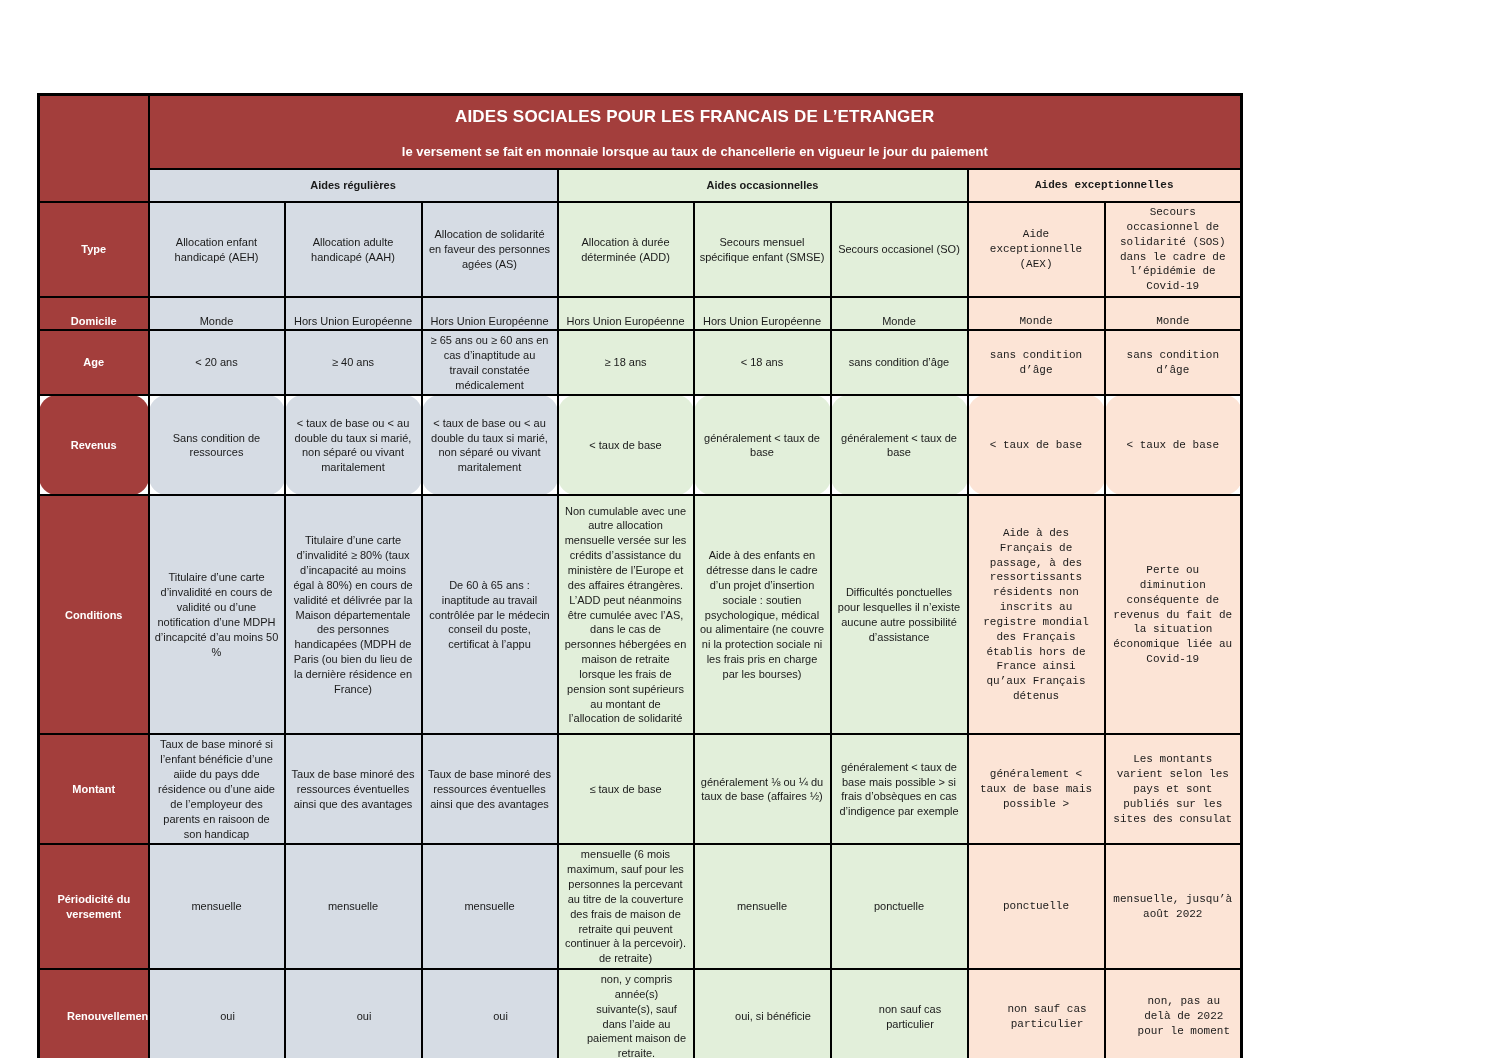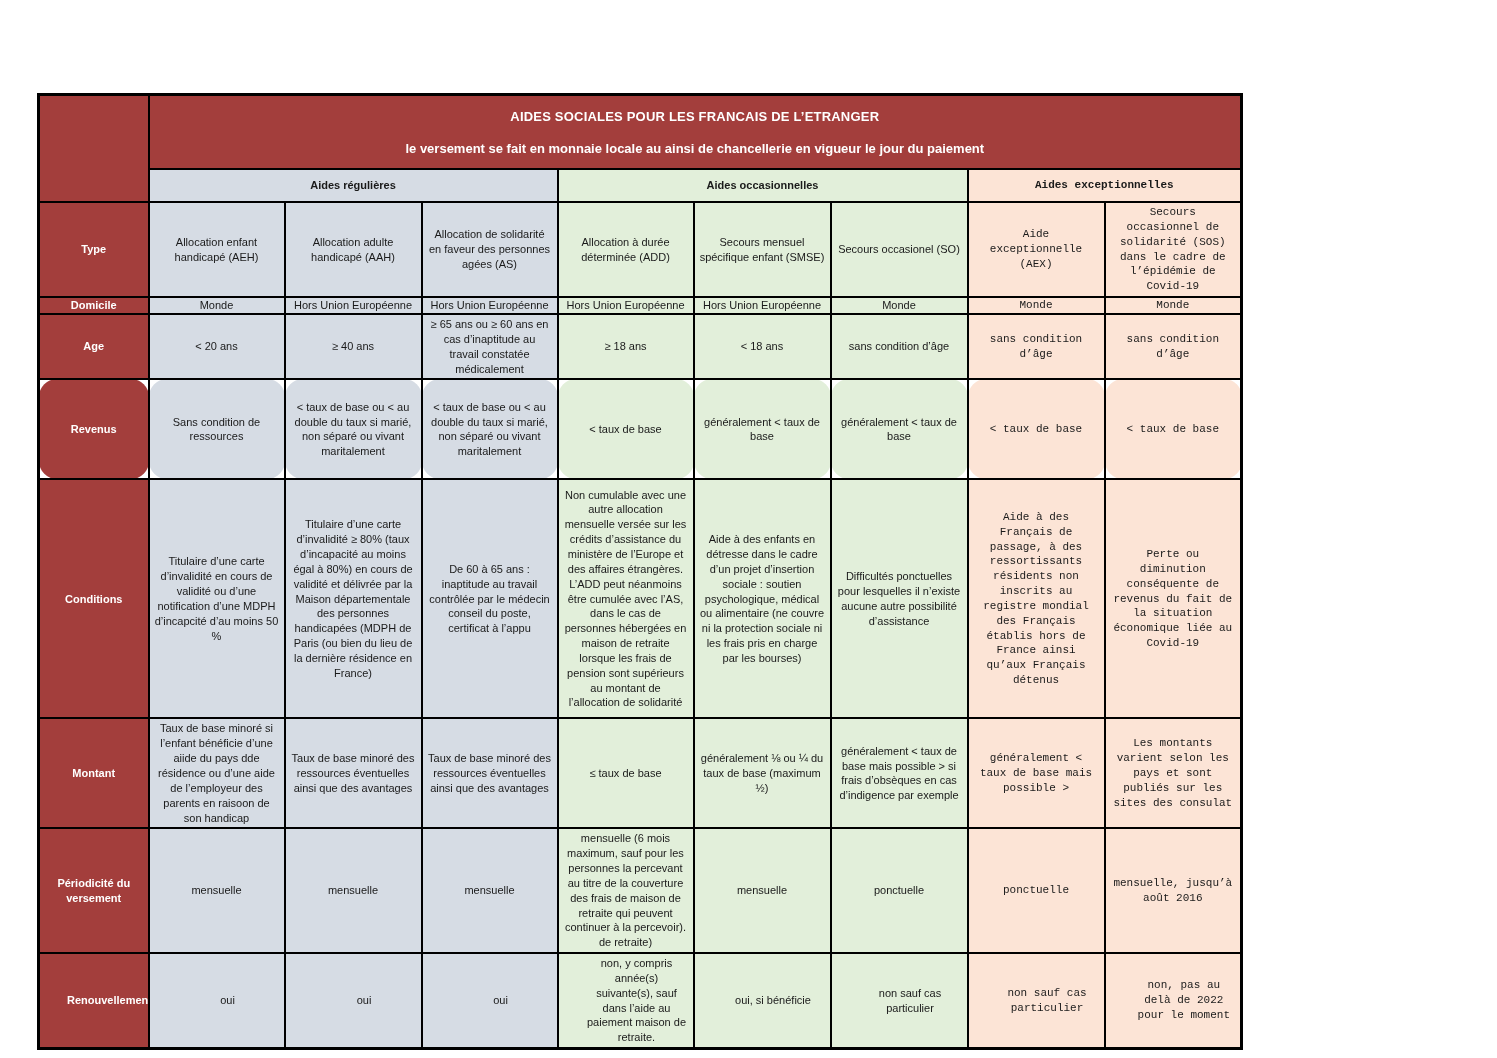--- a/index.html
+++ b/index.html
@@ -37,34 +37,34 @@
     overflow: hidden;
   }
   
   td.corner, td.title-cell, td.rh {
     background: var(--red, #A33E3C);
     color: #ffffff;
     font-weight: bold;
   }
   td.corner { border-right: 0; border-bottom: 0; }
   td.title-cell { border-left: 0; border-bottom: 0; }
-  .title { font-size: 13px; font-weight: bold; letter-spacing: .2px; padding-top: 6px; }
+  .title { font-size: 17px; font-weight: bold; letter-spacing: .2px; padding-top: 6px; }
   .subtitle { font-size: 13px; font-weight: bold; margin-top: 14px; padding-bottom: 4px; }
   td.rh { font-size: 11.5px; }
   
   td.g1 { background: var(--g1, #D6DCE4); }
   td.g2 { background: var(--g2, #E2EFDA); }
   td.g3 { background: var(--g3, #FCE4D6); font-family: Liberation Mono, monospace; }
   td.gh { font-weight: bold; font-size: 12px; height: 27px; margin-top: 16px; }
   
   td.gs { border-left: 3px solid #000; }
   
   tr.h-title  > td { height: 68px; }
   tr.h-type   > td { height: 56px; }
-  tr.h-dom    > td { height: 15px; padding-top: 0; padding-bottom: 0; }
+  tr.h-dom    > td { height: 15px; padding-top: 16px; padding-bottom: 0; }
   tr.h-age    > td { height: 54px; margin-top: 8px; }
   tr.h-rev    > td { height: 94px; border-radius: 18px; }
   tr.h-cond   > td { height: 233px; }
   tr.h-mont   > td { height: 100px; }
   tr.h-per    > td { height: 115px; }
   tr.h-ren    > td { height: 62px; padding-left: 27px; }
 </style>
 </head>
 <body>
 
@@ -81,21 +81,21 @@
           <col style="width:137px">
         <col style="width:137px">
           <col style="width:137px">
       </colgroup>
 
       <tbody>
           <tr class="h-title">
         <td class="corner" rowspan="2"></td>
         <td class="title-cell" colspan="8">
           <div class="title">AIDES SOCIALES POUR LES FRANCAIS DE L’ETRANGER</div>
-          <div class="subtitle">le versement se fait en monnaie locale au ainsi de chancellerie en vigueur le jour du paiement</div>
+          <div class="subtitle">le versement se fait en monnaie lorsque au taux de chancellerie en vigueur le jour du paiement</div>
         </td>
       </tr>
 
       <tr>
         <td class="gh g1" colspan="3">Aides régulières</td>
         <td class="gh g2 gs" colspan="3">Aides occasionnelles</td>
         <td class="gh g3 gs" colspan="2">Aides exceptionnelles</td>
       </tr>
 
       <tr class="h-type">
@@ -157,36 +157,36 @@
         <td class="g3 gs">Aide à des Français de passage, à des ressortissants résidents non inscrits au registre mondial des Français établis hors de France ainsi qu’aux Français détenus</td>
         <td class="g3">Perte ou diminution conséquente de revenus du fait de la situation économique liée au Covid-19</td>
       </tr>
 
       <tr class="h-mont">
         <td class="rh">Montant</td>
         <td class="g1">Taux de base minoré si l’enfant bénéficie d’une aiide du pays dde résidence ou d’une aide de l’employeur des parents en raisoon de son handicap</td>
         <td class="g1">Taux de base minoré des ressources éventuelles ainsi que des avantages</td>
         <td class="g1">Taux de base minoré des ressources éventuelles ainsi que des avantages</td>
         <td class="g2 gs">≤ taux de base</td>
-        <td class="g2">généralement ⅛ ou ¼ du taux de base (maximum ½)</td>
+        <td class="g2">généralement ⅛ ou ¼ du taux de base (affaires ½)</td>
         <td class="g2">généralement &lt; taux de base mais possible &gt; si frais d’obsèques en cas d’indigence par exemple</td>
         <td class="g3 gs">généralement &lt; taux de base mais possible &gt;</td>
         <td class="g3">Les montants varient selon les pays et sont publiés sur les sites des consulat</td>
       </tr>
 
       <tr class="h-per">
         <td class="rh">Périodicité du versement</td>
         <td class="g1">mensuelle</td>
         <td class="g1">mensuelle</td>
         <td class="g1">mensuelle</td>
         <td class="g2 gs">mensuelle (6 mois maximum, sauf pour les personnes la percevant au titre de la couverture des frais de maison de retraite qui peuvent continuer à la percevoir). de retraite)</td>
         <td class="g2">mensuelle</td>
         <td class="g2">ponctuelle</td>
         <td class="g3 gs">ponctuelle</td>
-        <td class="g3">mensuelle, jusqu’à août 2016</td>
+        <td class="g3">mensuelle, jusqu’à août 2022</td>
       </tr>
 
       <tr class="h-ren">
         <td class="rh">Renouvellement</td>
         <td class="g1">oui</td>
         <td class="g1">oui</td>
         <td class="g1">oui</td>
         <td class="g2 gs">non, y compris année(s) suivante(s), sauf dans l’aide au paiement maison de retraite.</td>
         <td class="g2">oui, si bénéficie</td>
         <td class="g2">non sauf cas particulier</td>

